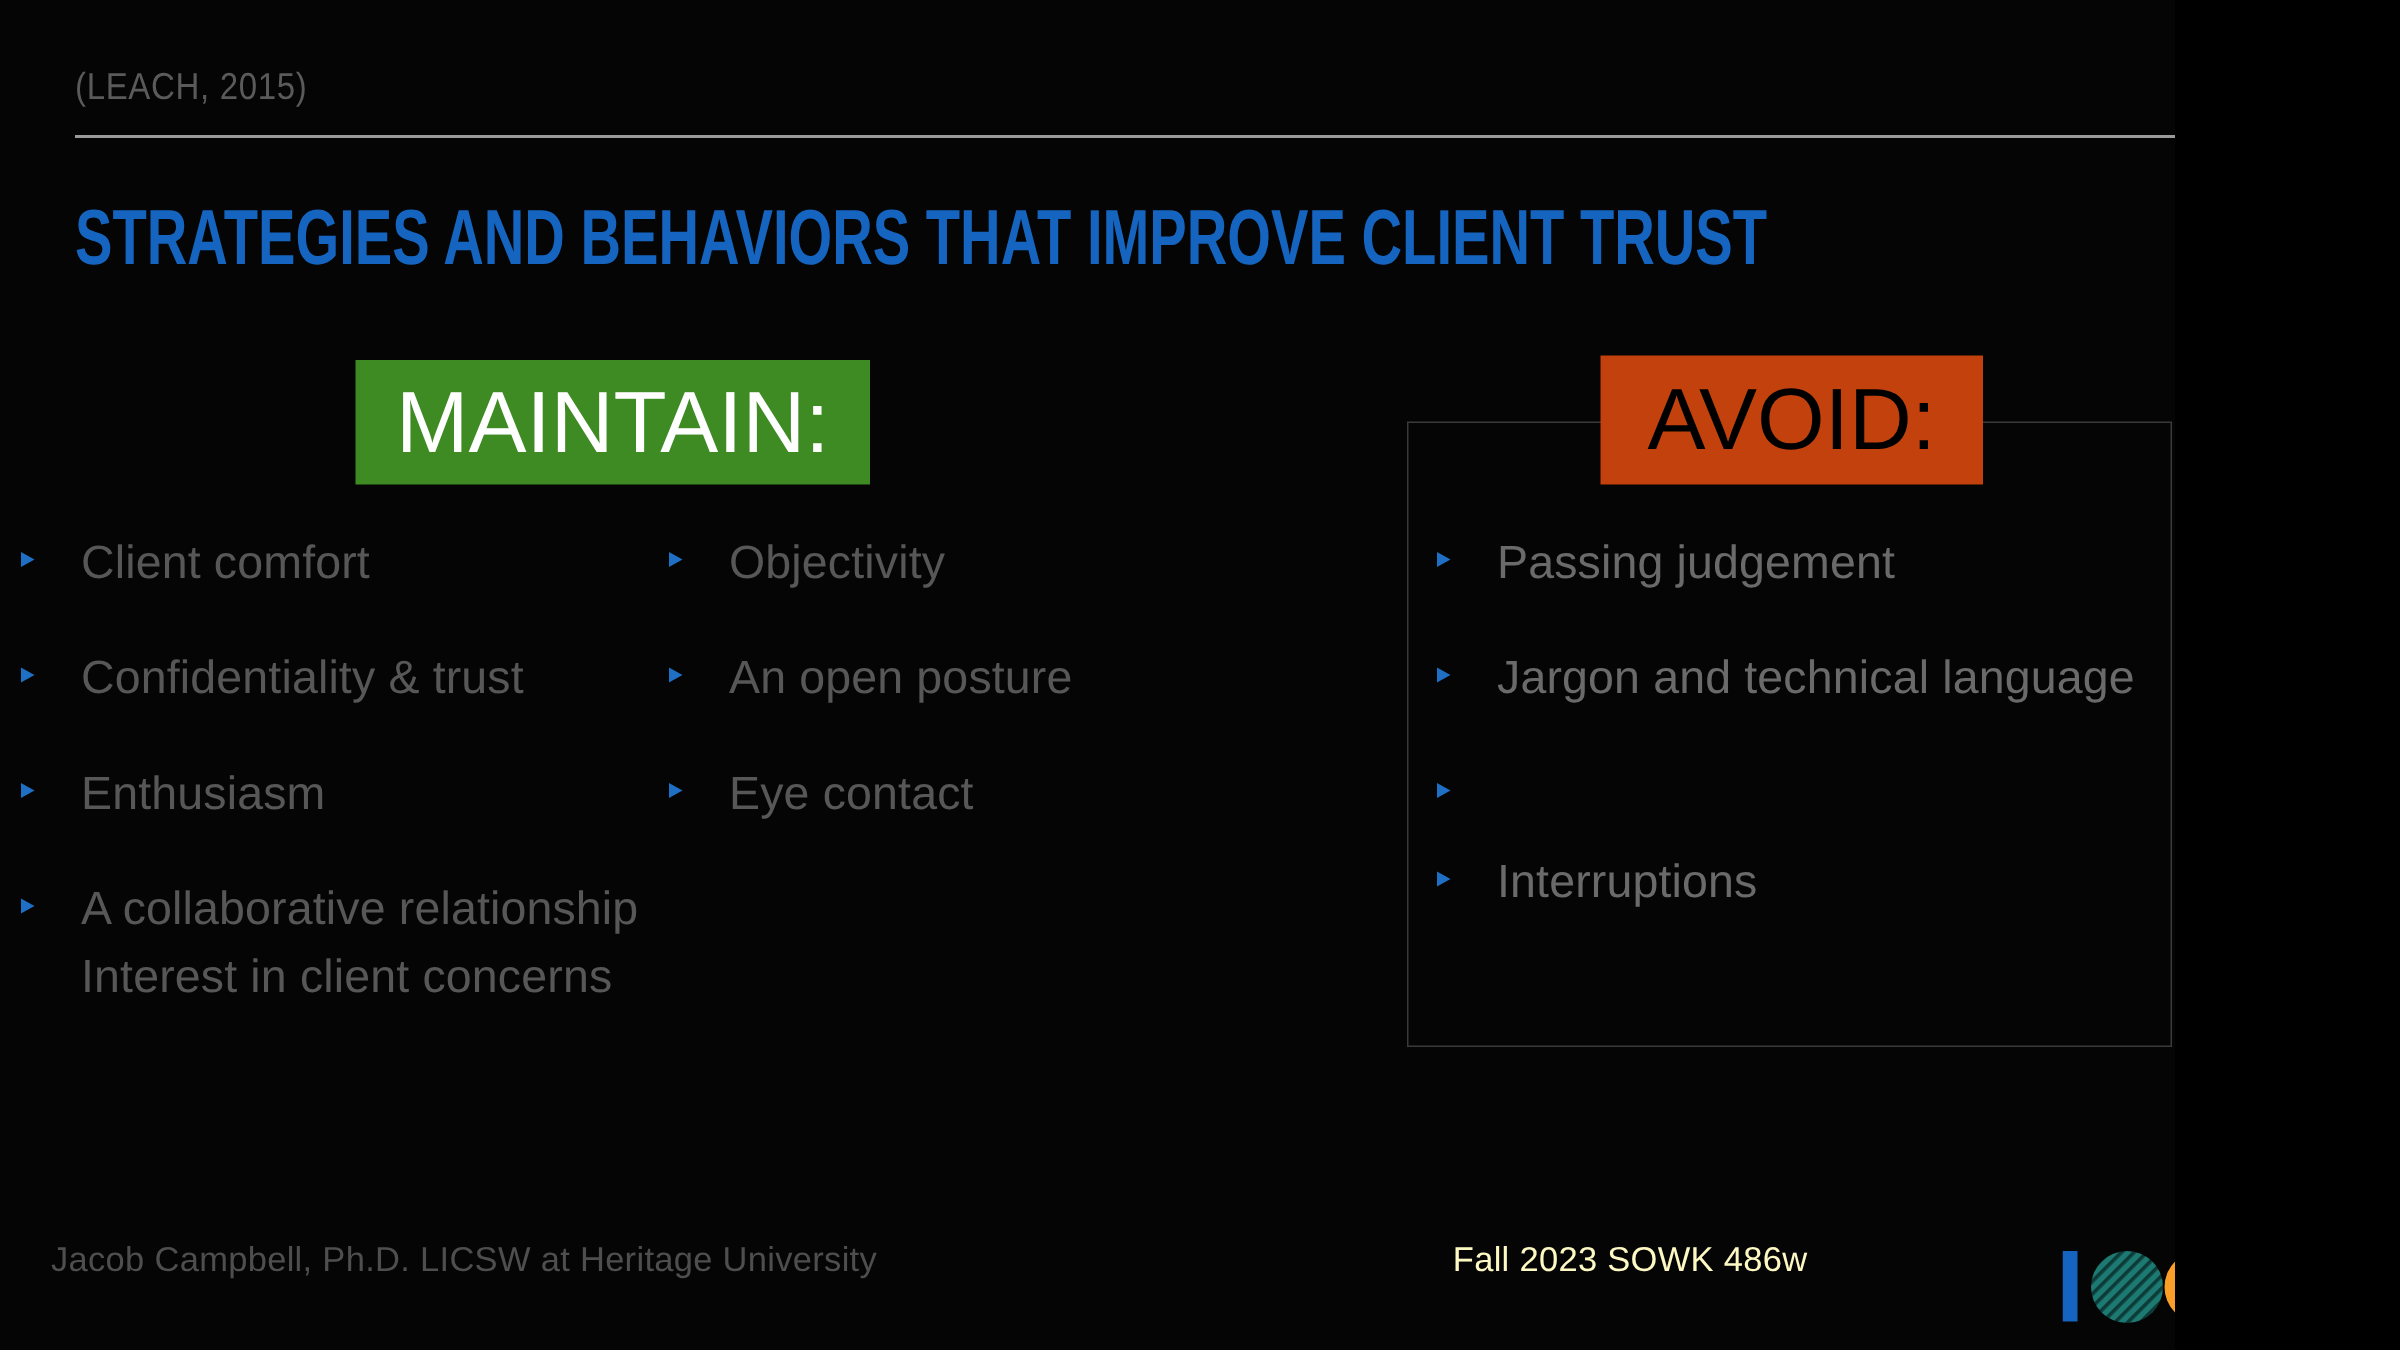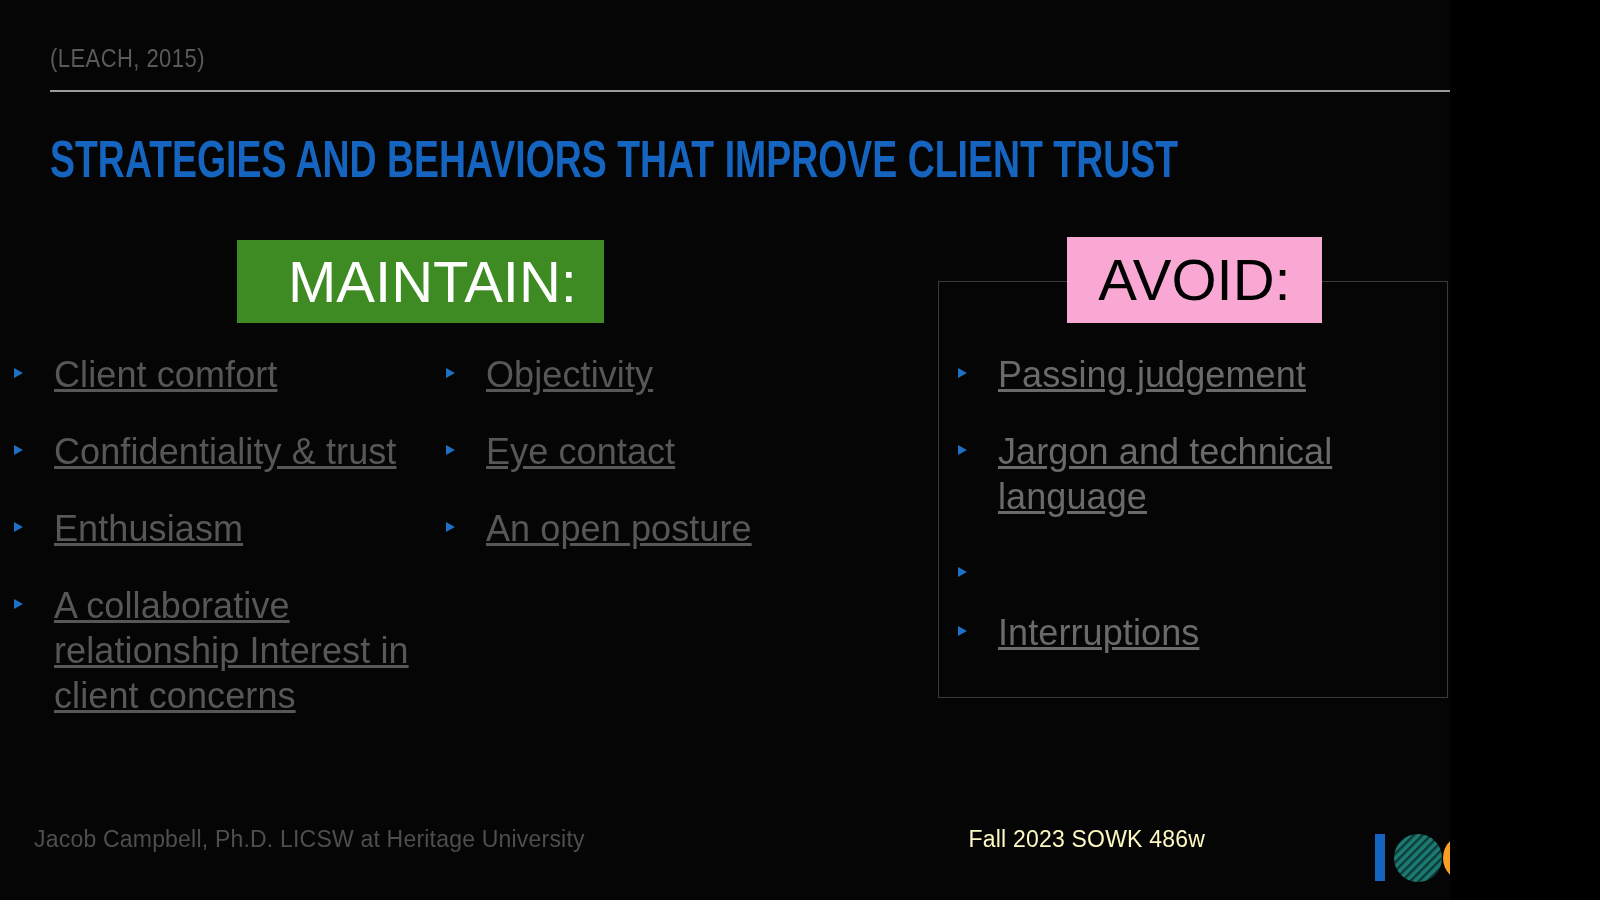--- a/index.html
+++ b/index.html
@@ -66,28 +66,27 @@
     white-space: nowrap;
   }
   .chip-maintain {
     left: 237px;
     top: 240px;
     width: 343px;
     height: 83px;
     background: #3d8b22;
     color: #ffffff;
     font-size: 58px;
-    padding-left: 24px;
   }
   .chip-avoid {
     left: 1067px;
     top: 237px;
     width: 255px;
     height: 86px;
-    background: #f9a8d4;
+    background: #c2410c;
     color: #000000;
     font-size: 58px;
     z-index: 5;
   }
 
   
   .avoid-panel {
     position: absolute;
     left: 938px;
     top: 281px;
@@ -126,26 +125,25 @@
     left: 0;
     top: 0;
     width: 0;
     height: 0;
     border-top: 5.5px solid transparent;
     border-bottom: 5.5px solid transparent;
     border-left: 9px solid #1f6fc4;
   }
 
   .bullet-text {
-    font-size: 36px;
+    font-size: 31px;
     line-height: 45px;
     font-weight: 400;
     color: #575757;
     letter-spacing: 0.1px;
-    text-decoration: underline;
   }
   .list-right .bullet-text {
     color: #6a6a6a;
   }
 
   
   .footer-left {
     position: absolute;
     left: 34px;
     top: 826px;
@@ -212,25 +210,25 @@
     </div>
   </div>
 
   <div class="list list-middle">
     <div class="bullet-row">
       <span class="bullet-marker"></span>
       <span class="bullet-text">Objectivity</span>
     </div>
     <div class="bullet-row">
       <span class="bullet-marker"></span>
+      <span class="bullet-text">An open posture</span>
+    </div>
+    <div class="bullet-row">
+      <span class="bullet-marker"></span>
       <span class="bullet-text">Eye contact</span>
-    </div>
-    <div class="bullet-row">
-      <span class="bullet-marker"></span>
-      <span class="bullet-text">An open posture</span>
     </div>
   </div>
 
   <div class="list list-right">
     <div class="bullet-row">
       <span class="bullet-marker"></span>
       <span class="bullet-text">Passing judgement</span>
     </div>
     <div class="bullet-row">
       <span class="bullet-marker"></span>

